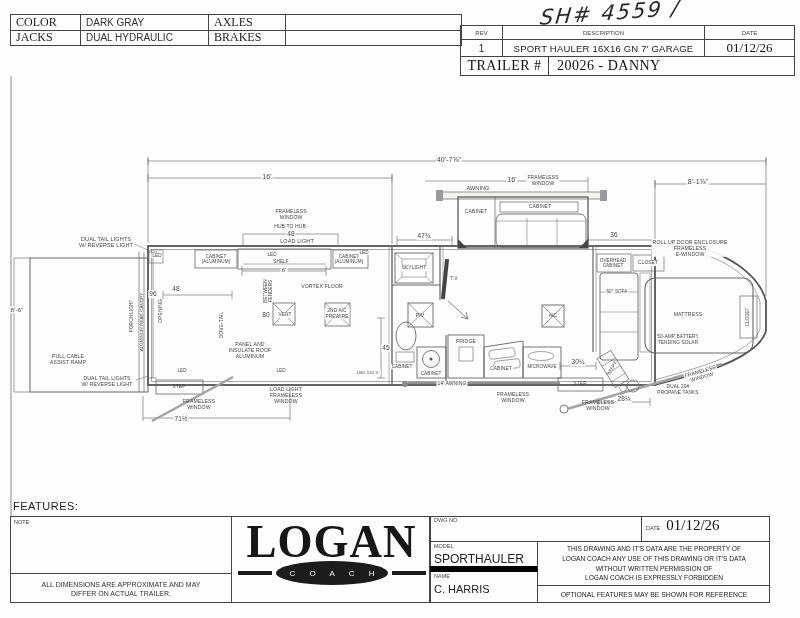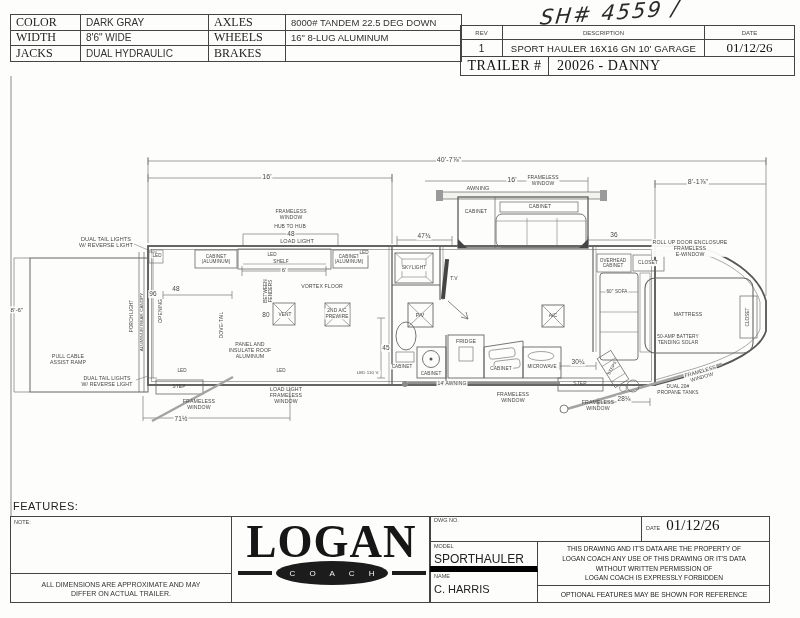--- a/index.html
+++ b/index.html
@@ -285,44 +285,37 @@
 WINDOW</div>
   </div>
 
 <div class="abs handwriting">SH# 4559 /</div>
 
 <div class="abs spec-table">
   <div class="spec-row">
     <div class="spec-cell spec-label">COLOR</div>
     <div class="spec-cell spec-val1">DARK GRAY</div>
     <div class="spec-cell spec-label2">AXLES</div>
-    <div class="spec-cell spec-val2">8000# TANDEM 22.5 DEG DOWN</div>
-  </div>
-  <div class="spec-row">
-    <div class="spec-cell spec-label">WIDTH</div>
-    <div class="spec-cell spec-val1">8'6" WIDE</div>
-    <div class="spec-cell spec-label2">WHEELS</div>
-    <div class="spec-cell spec-val2">16" 8-LUG ALUMINUM</div>
   </div>
   <div class="spec-row">
     <div class="spec-cell spec-label">JACKS</div>
     <div class="spec-cell spec-val1">DUAL HYDRAULIC</div>
     <div class="spec-cell spec-label2">BRAKES</div>
   </div>
 </div>
 
 <div class="abs rev-table">
   <div class="rev-hrow">
     <div class="rc c-rev rev-h">REV</div>
     <div class="rc c-desc rev-h">DESCRIPTION</div>
     <div class="rc c-date rev-h">DATE</div>
   </div>
   <div class="rev-drow">
     <div class="rc c-rev rev-num">1</div>
-    <div class="rc c-desc rev-desc">SPORT HAULER 16X16 GN 10' GARAGE</div>
+    <div class="rc c-desc rev-desc">SPORT HAULER 16X16 GN 7' GARAGE</div>
     <div class="rc c-date rev-date">01/12/26</div>
   </div>
   <div class="rev-trow">
     <div class="rc c-trl trailer-lbl">TRAILER #</div>
     <div class="rc c-trv trailer-val">20026 - DANNY</div>
   </div>
 </div>
 
 <div class="abs signature">FEATURES:</div>
 

